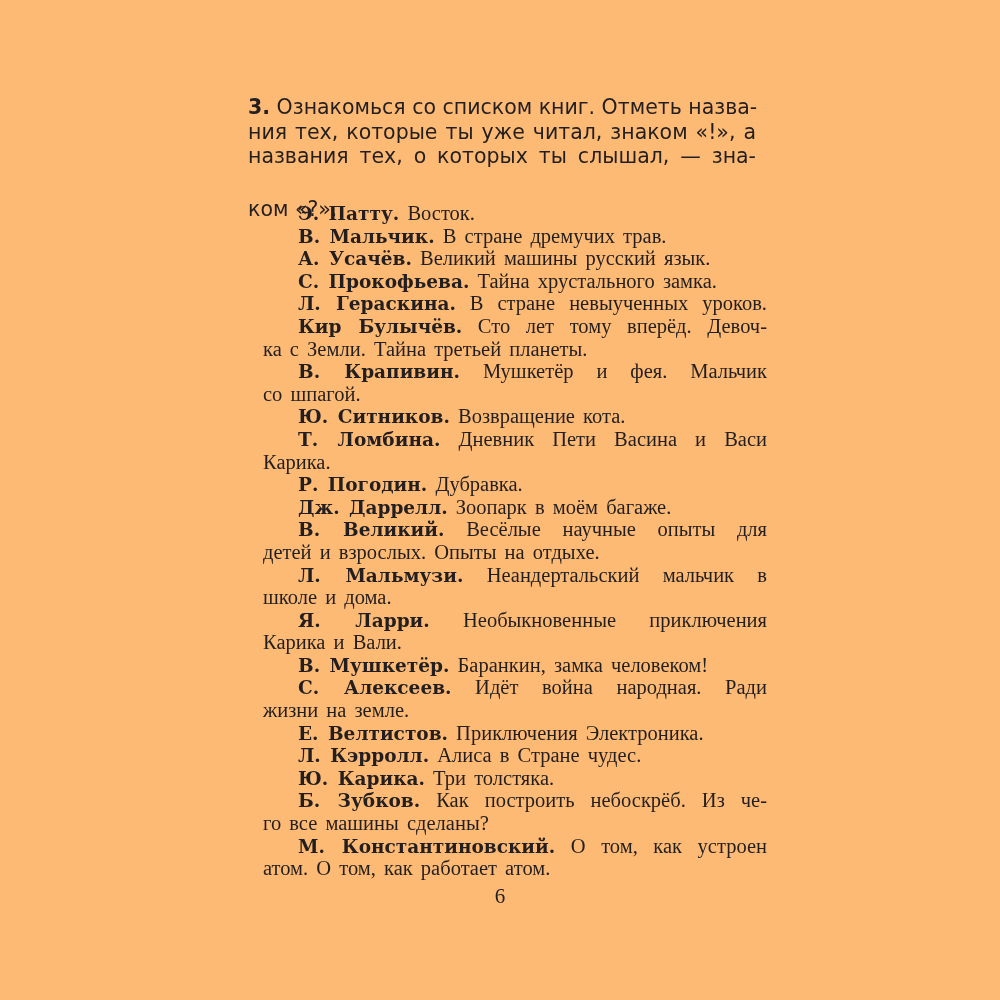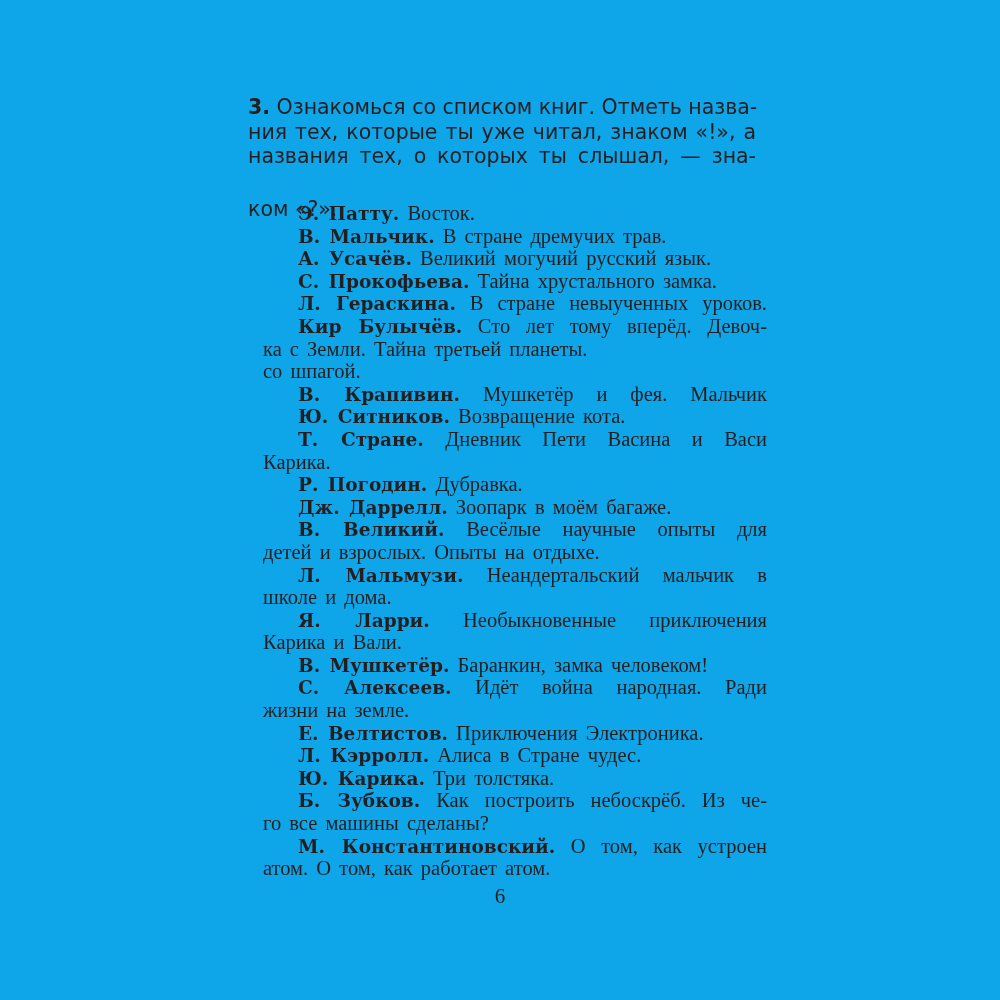--- a/index.html
+++ b/index.html
@@ -11,21 +11,21 @@
       width: 1000px;
       height: 1000px;
       position: relative;
       overflow: hidden;
       color: #231f20;
     }
     .page {
       position: absolute;
       left: 0; top: 0;
       width: 1000px; height: 1000px;
-      background: #0ea5e9;
+      background: #fdba74;
     }
     .task {
       position: absolute;
       left: 248px;
       top: 95px;
       width: 508px;
       font-family: "DejaVu Sans", sans-serif;
       font-size: 20.5px;
       line-height: 24.5px;
       color: #231f20;
@@ -100,47 +100,47 @@
 
     <div>
       <span class="row indent short"><span class="author">Э. Патту.</span> <span>Восток.</span></span>
     </div>
 
     <div>
       <span class="row indent short"><span class="author">В. Мальчик.</span> <span>В стране дремучих трав.</span></span>
     </div>
 
     <div>
-      <span class="row indent short"><span class="author">А. Усачёв.</span> <span>Великий могучий русский язык.</span></span>
+      <span class="row indent short"><span class="author">А. Усачёв.</span> <span>Великий машины русский язык.</span></span>
     </div>
 
     <div>
       <span class="row indent short"><span class="author">С. Прокофьева.</span> <span>Тайна хрустального замка.</span></span>
     </div>
 
     <div>
       <span class="row indent"><span class="author">Л. Гераскина.</span> <span>В стране невыученных уроков.</span></span>
     </div>
 
     <div>
       <span class="row indent"><span class="author">Кир Булычёв.</span> <span>Сто лет тому вперёд. Девоч-</span></span>
       <span class="row short">ка с Земли. Тайна третьей планеты.</span>
     </div>
 
     <div>
+      <span class="row indent"><span class="author">В. Крапивин.</span> <span>Мушкетёр и фея. Мальчик</span></span>
       <span class="row short">со шпагой.</span>
-      <span class="row indent"><span class="author">В. Крапивин.</span> <span>Мушкетёр и фея. Мальчик</span></span>
     </div>
 
     <div>
       <span class="row indent short"><span class="author">Ю. Ситников.</span> <span>Возвращение кота.</span></span>
     </div>
 
     <div>
-      <span class="row indent"><span class="author">Т. Стране.</span> <span>Дневник Пети Васина и Васи</span></span>
+      <span class="row indent"><span class="author">Т. Ломбина.</span> <span>Дневник Пети Васина и Васи</span></span>
       <span class="row short">Карика.</span>
     </div>
 
     <div>
       <span class="row indent short"><span class="author">Р. Погодин.</span> <span>Дубравка.</span></span>
     </div>
 
     <div>
       <span class="row indent short"><span class="author">Дж. Даррелл.</span> <span>Зоопарк в моём багаже.</span></span>
     </div>

